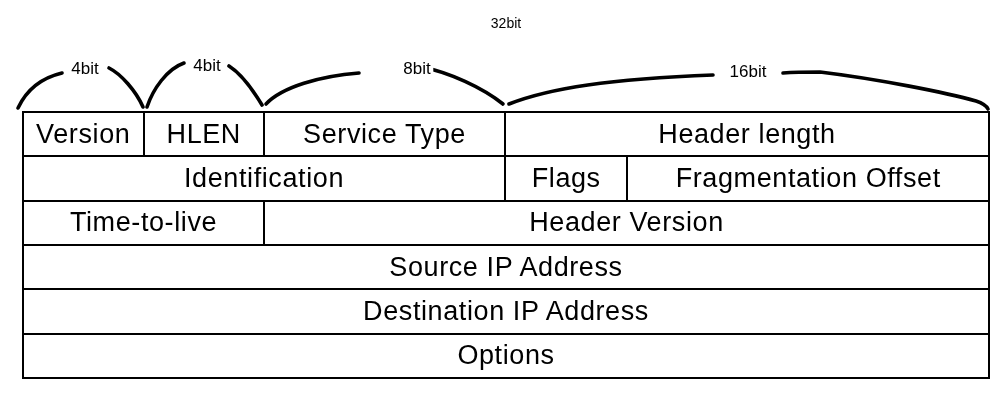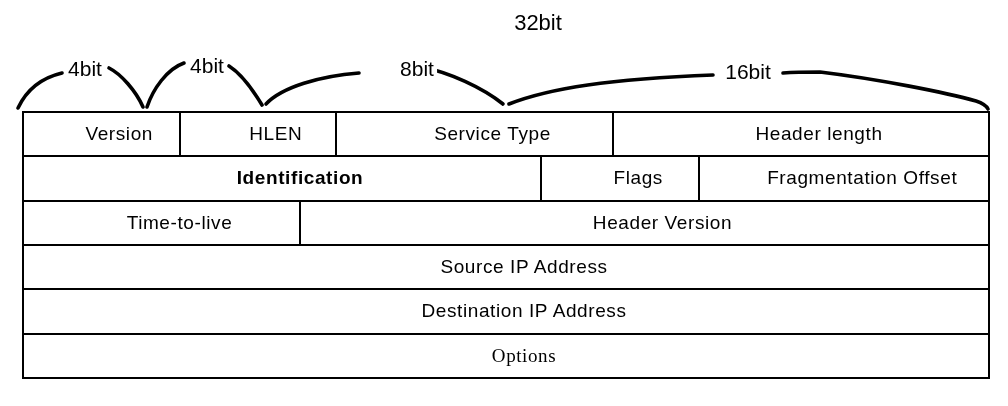--- a/index.html
+++ b/index.html
@@ -27,75 +27,72 @@
   .braces-svg path {
     fill: none;
     stroke: #000000;
     stroke-width: 3.6;
     stroke-linecap: round;
     stroke-linejoin: round;
   }
   .bit-label {
     position: absolute;
     transform: translateX(-50%);
-    font-size: 21px;
+    font-size: 17px;
     line-height: 20px;
     white-space: nowrap;
     background: #ffffff;
     padding: 0 3px;
   }
   .title-label {
     position: absolute;
     left: 506px;
     top: 13px;
     transform: translateX(-50%);
-    font-size: 22px;
+    font-size: 14px;
     line-height: 20px;
     white-space: nowrap;
-    margin-left: 32px;
   }
   .ip-table {
     position: absolute;
     left: 22px;
     top: 111px;
     width: 968px;
     height: 268px;
     box-sizing: border-box;
     border: 2px solid #000000;
     display: flex;
     flex-direction: column;
   }
   .ip-row {
     display: flex;
     flex: 1;
     box-sizing: border-box;
     border-bottom: 2px solid #000000;
   }
   .ip-row:last-child {
     border-bottom: none;
-    font-family: Liberation Serif, serif;
   }
   .ip-cell {
     box-sizing: border-box;
     display: flex;
     align-items: center;
     justify-content: center;
     border-right: 2px solid #000000;
-    font-size: 19px;
+    font-size: 27px;
     letter-spacing: 0.6px;
     white-space: nowrap;
-    margin-left: 36px;
   }
   .ip-cell:last-child {
     border-right: none;
   }
   .w125  { width: 12.5%; }
   .w127  { width: 12.7%; }
   .w25   { width: 25%; }
-  .w50   { width: 50%; font-weight: bold; }
+  .w50   { width: 50%; }
   .wfill { flex: 1; }
 </style>
 </head>
 <body>
 
 <div class="canvas">
 
   <div class="title-label">32bit</div>
 
   <svg class="braces-svg" viewBox="0 0 1008 406" aria-hidden="true">

